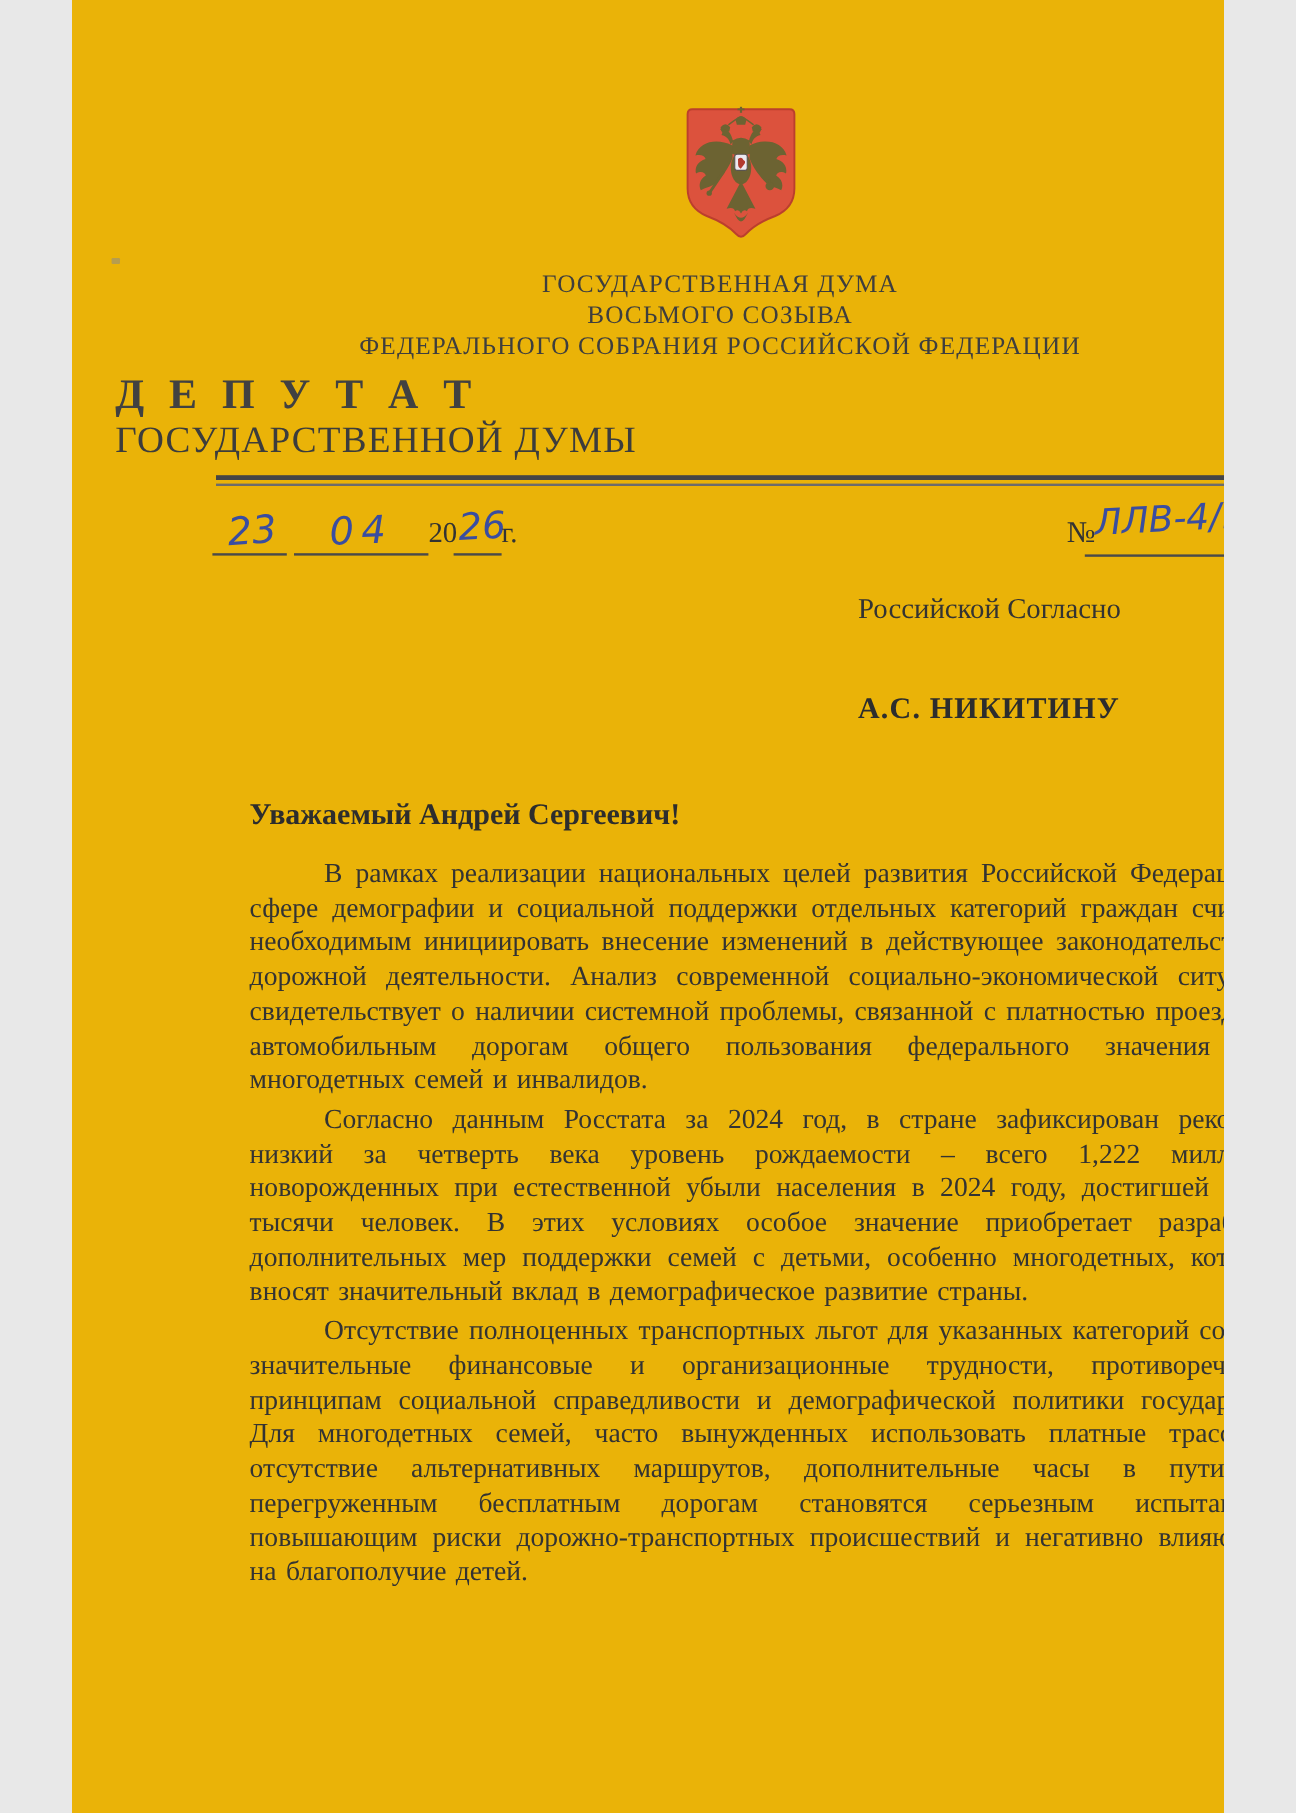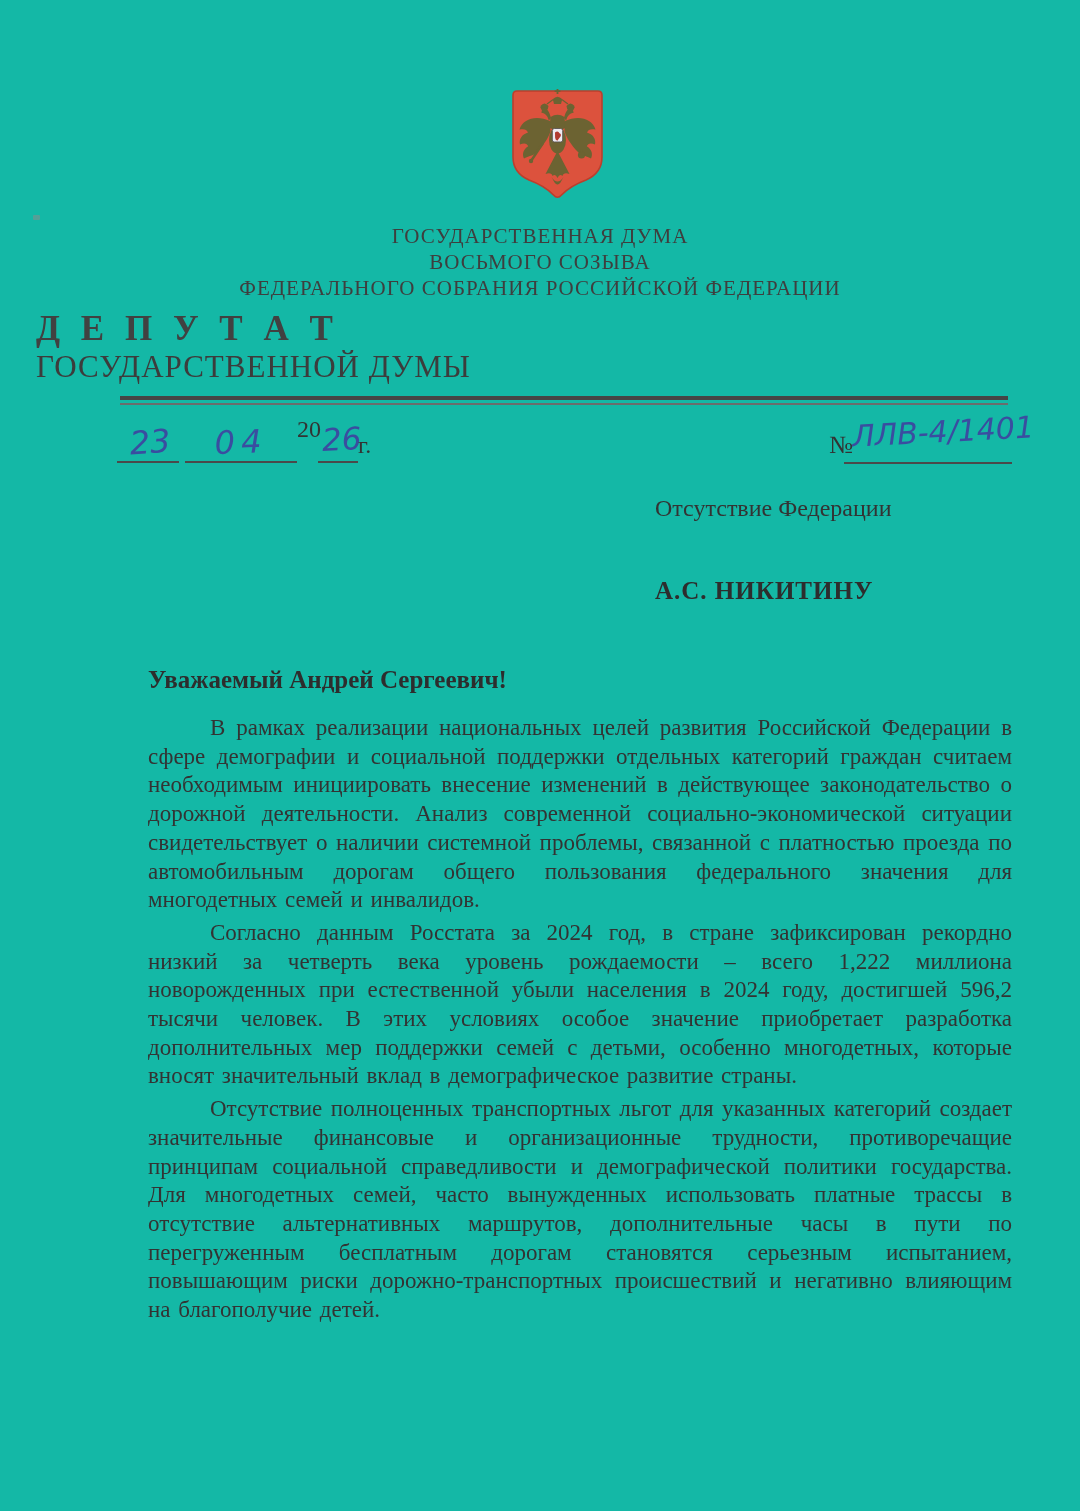--- a/index.html
+++ b/index.html
@@ -1,40 +1,40 @@
 <!DOCTYPE html>
 <html lang="ru"><head>
 <meta charset="utf-8">
 <style>
   html,body{margin:0;padding:0;background:#e8e8e8;}
   .page{
     position:relative;
-    width:1080px;height:1511px;
+    width:960px;height:1511px;
     margin:0 auto;
-    background:#14b8a6;
+    background:#eab308;
     font-family:"Liberation Serif","DejaVu Serif",serif;
     color:#2f2f2f;
     overflow:hidden;
   }
   .abs{position:absolute;}
   
   .emblem{left:507px;top:87px;width:101px;height:114px;}
   .org-block{left:36px;top:223px;width:1008px;text-align:center;}
   .org-line{font-size:21px;line-height:26px;letter-spacing:1px;color:#3e3e3e;white-space:nowrap;}
   .lh-title{left:36px;top:309px;width:1008px;
     font-size:35px;font-weight:bold;letter-spacing:6px;color:#414141;}
   .lh-subtitle{left:36px;top:349px;width:1008px;text-align:left;
     font-size:31px;letter-spacing:1px;color:#3c3c3c;white-space:nowrap;}
   .rule-thick{left:120px;top:396px;width:888px;height:4px;background:#454545;}
   .rule-thin{left:120px;top:403px;width:888px;height:2px;background:#6c6c6c;}
   
   .hw{font-family:"DejaVu Sans",sans-serif;font-style:italic;color:#3a4da0;}
   .hw-day{left:120px;top:423px;width:60px;text-align:center;font-size:32px;transform:rotate(-4deg);}
   .hw-month{left:186px;top:423px;width:110px;text-align:center;font-size:32px;transform:rotate(-2deg);letter-spacing:6px;}
-  .printed-year{left:297px;top:416px;font-size:24px;color:#333;}
+  .printed-year{left:297px;top:432px;font-size:24px;color:#333;}
   .hw-year{left:322px;top:421px;font-size:31px;transform:rotate(-3deg);}
   .printed-g{left:358px;top:432px;font-size:24px;color:#333;}
   .u1{left:117px;top:461px;width:62px;height:0;border-top:2px solid #4a4a4a;}
   .u2{left:185px;top:461px;width:112px;height:0;border-top:2px solid #4a4a4a;}
   .u3{left:318px;top:461px;width:40px;height:0;border-top:2px solid #4a4a4a;}
   .no-label{left:829px;top:431px;font-size:25px;color:#333;}
   .hw-number{left:852px;top:414px;font-size:30px;transform:rotate(-3deg);white-space:nowrap;}
   .u4{left:844px;top:462px;width:168px;height:0;border-top:2px solid #4a4a4a;}
   
   .addressee{left:655px;top:493px;width:360px;font-size:24px;line-height:31px;color:#333;}
@@ -110,21 +110,21 @@
   <div class="abs printed-year">20</div>
   <div class="abs hw hw-year">26</div>
   <div class="abs u3"></div>
   <div class="abs printed-g">г.</div>
 
   <div class="abs no-label">№</div>
   <div class="abs hw hw-number">ЛЛВ-4/1401</div>
   <div class="abs u4"></div>
 
   <div class="abs addressee">
-    <div>Отсутствие Федерации</div>
+    <div>Российской Согласно</div>
   </div>
   <div class="abs addressee-name">А.С. НИКИТИНУ</div>
 
   <div class="abs salutation">Уважаемый Андрей Сергеевич!</div>
 
   <div class="abs body-text">
     <p>В рамках реализации национальных целей развития Российской Федерации в сфере демографии и социальной поддержки отдельных категорий граждан считаем необходимым инициировать внесение изменений в действующее законодательство о дорожной деятельности. Анализ современной социально-экономической ситуации свидетельствует о наличии системной проблемы, связанной с платностью проезда по автомобильным дорогам общего пользования федерального значения для многодетных семей и инвалидов.</p>
     <p>Согласно данным Росстата за 2024 год, в стране зафиксирован рекордно низкий за четверть века уровень рождаемости – всего 1,222 миллиона новорожденных при естественной убыли населения в 2024 году, достигшей 596,2 тысячи человек. В этих условиях особое значение приобретает разработка дополнительных мер поддержки семей с детьми, особенно многодетных, которые вносят значительный вклад в демографическое развитие страны.</p>
     <p>Отсутствие полноценных транспортных льгот для указанных категорий создает значительные финансовые и организационные трудности, противоречащие принципам социальной справедливости и демографической политики государства. Для многодетных семей, часто вынужденных использовать платные трассы в отсутствие альтернативных маршрутов, дополнительные часы в пути по перегруженным бесплатным дорогам становятся серьезным испытанием, повышающим риски дорожно-транспортных происшествий и негативно влияющим на благополучие детей.</p>
   </div>

